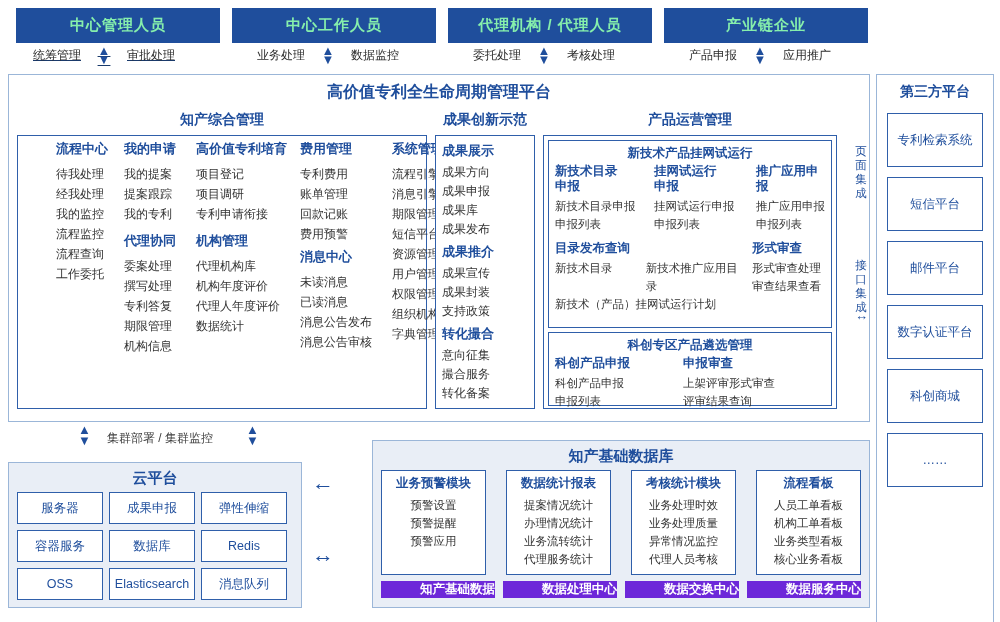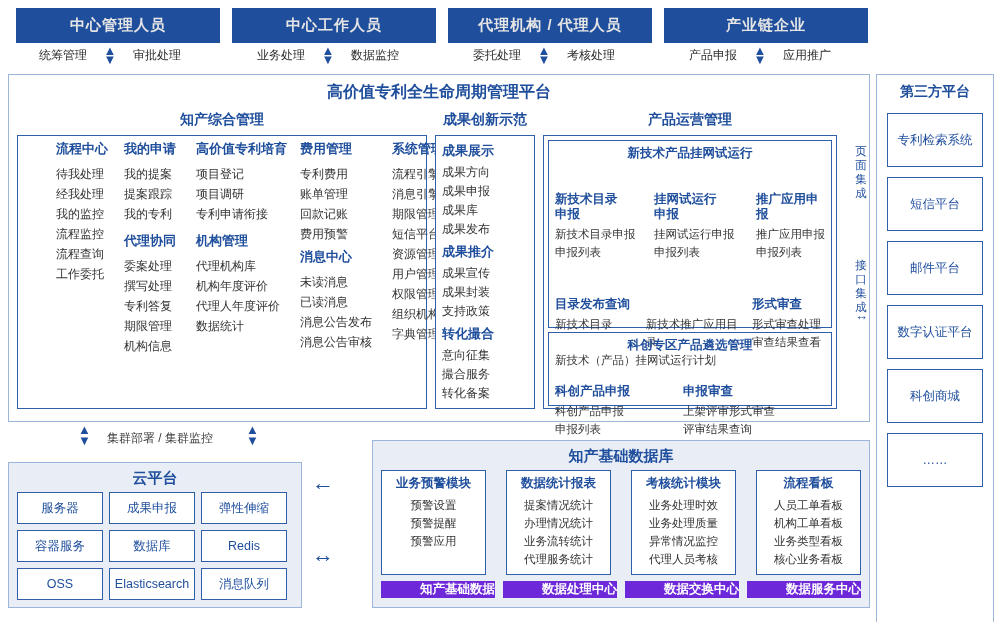--- a/index.html
+++ b/index.html
@@ -10,21 +10,21 @@
     font-size:12px;
     color:#1a3a6b;
     overflow:hidden;
     position:relative;
   }
   .root{position:relative;width:1000px;height:622px;}
 
   
   .roles{position:absolute;left:16px;top:8px;width:852px;display:flex;gap:12px;}
   .role{
-    flex:1;background:#1f4e9c;color:#e5e5e5;text-align:center;
+    flex:1;background:#1f4e9c;color:#86efac;text-align:center;
     font-size:15px;font-weight:bold;padding:8px 0;letter-spacing:1px;
   }
   .rolecaps{position:absolute;left:16px;top:46px;width:852px;height:28px;}
   .capgrp{position:absolute;top:0;display:flex;align-items:center;gap:0;}
   .cap{font-size:12px;color:#2b2b2b;width:78px;text-align:center;}
   .updown{width:16px;text-align:center;color:#1f4e9c;font-size:13px;line-height:13px;}
   .updown div{line-height:9px;}
 
   
   .platform{
@@ -47,21 +47,21 @@
   .colwrap{display:flex;padding:4px 6px 0 6px;gap:0;}
   .col{flex:1;}
   .col h4{
     margin:0 0 6px 0;font-size:13px;font-weight:bold;color:#1f4e9c;
   }
   .col .itm{font-size:12px;color:#333;line-height:20px;}
 
   .sub{border:1px solid #2f5faa;margin:4px;}
   .sub-title{text-align:center;font-size:12.5px;font-weight:bold;color:#1f4e9c;padding:4px 0 2px;}
   .sub-cols{display:flex;padding:0 4px 4px 4px;}
-  .sub-col{flex:1;padding:0 2px;margin-top:28px;}
+  .sub-col{flex:1;padding:0 2px;}
   .sub-col h5{margin:0 0 3px 0;font-size:12.5px;font-weight:bold;color:#1f4e9c;line-height:15px;}
   .sub-col .itm{font-size:11.5px;color:#333;line-height:18px;}
 
   .cg-list{padding:2px 6px;}
   .cg-h{font-size:13px;font-weight:bold;color:#1f4e9c;margin:4px 0 3px;}
   .cg-i{font-size:12px;color:#333;line-height:19px;}
 
   
   .integ{
     position:absolute;left:853px;top:110px;width:16px;height:274px;
@@ -124,21 +124,21 @@
 <div class="root">
 
   <div class="roles">
     <div class="role">中心管理人员</div>
     <div class="role">中心工作人员</div>
     <div class="role">代理机构 / 代理人员</div>
     <div class="role">产业链企业</div>
   </div>
 
   <div class="rolecaps">
-    <div class="capgrp" style="left:8px;">
+    <div class="capgrp" style="left:2px;text-decoration:underline;">
       <div class="cap">统筹管理</div>
       <div class="updown">
           <div>▲</div>
           <div>▼</div>
         </div>
       <div class="cap">审批处理</div>
     </div>
     <div class="capgrp" style="left:226px;">
       <div class="cap">业务处理</div>
       <div class="updown">

